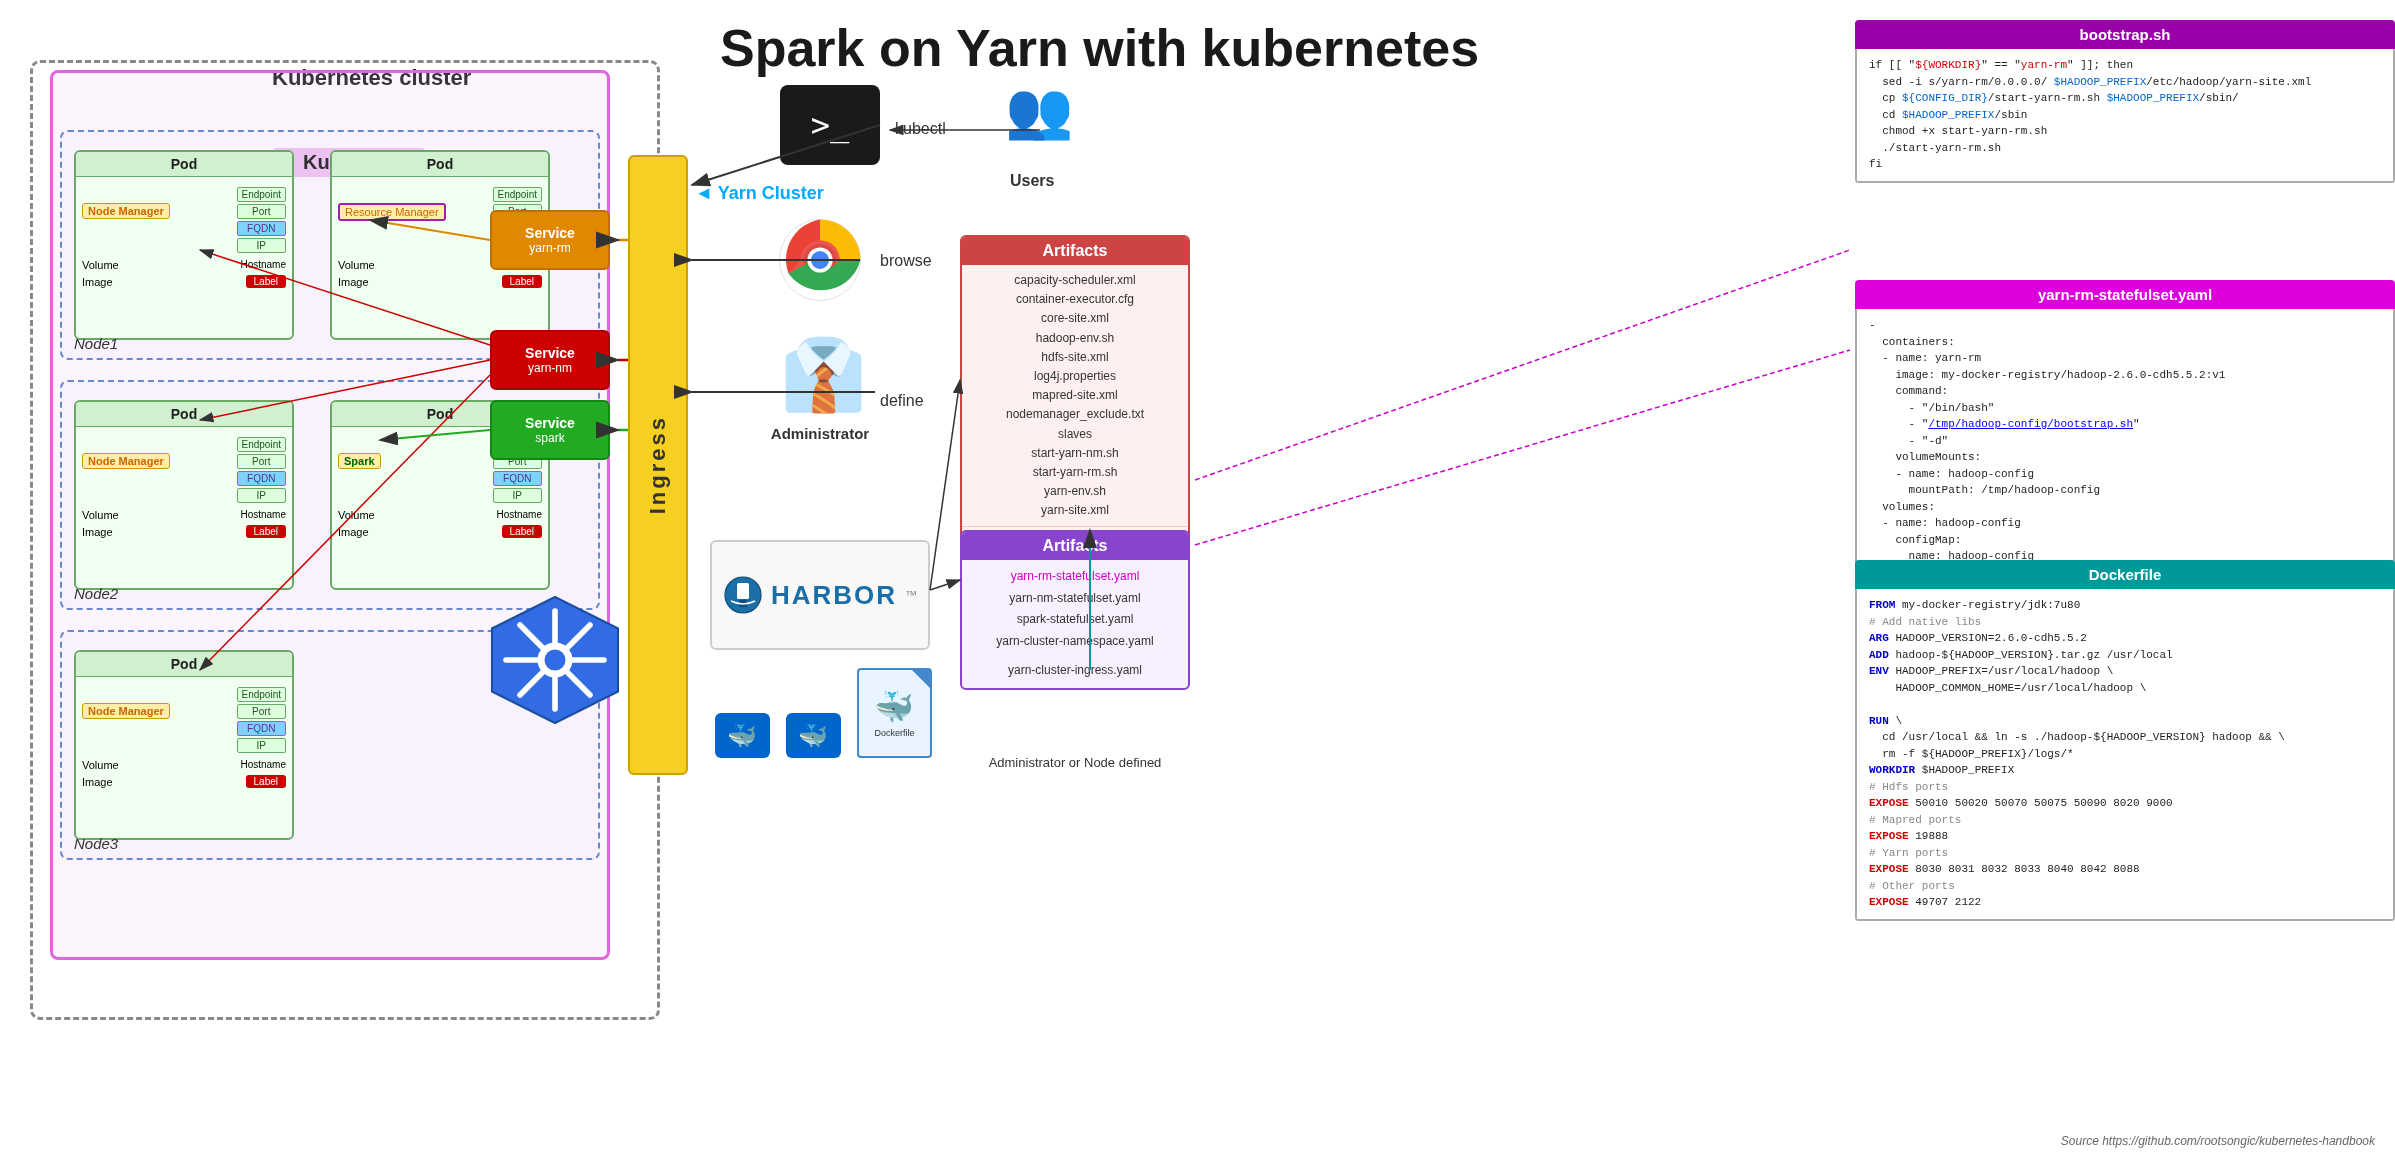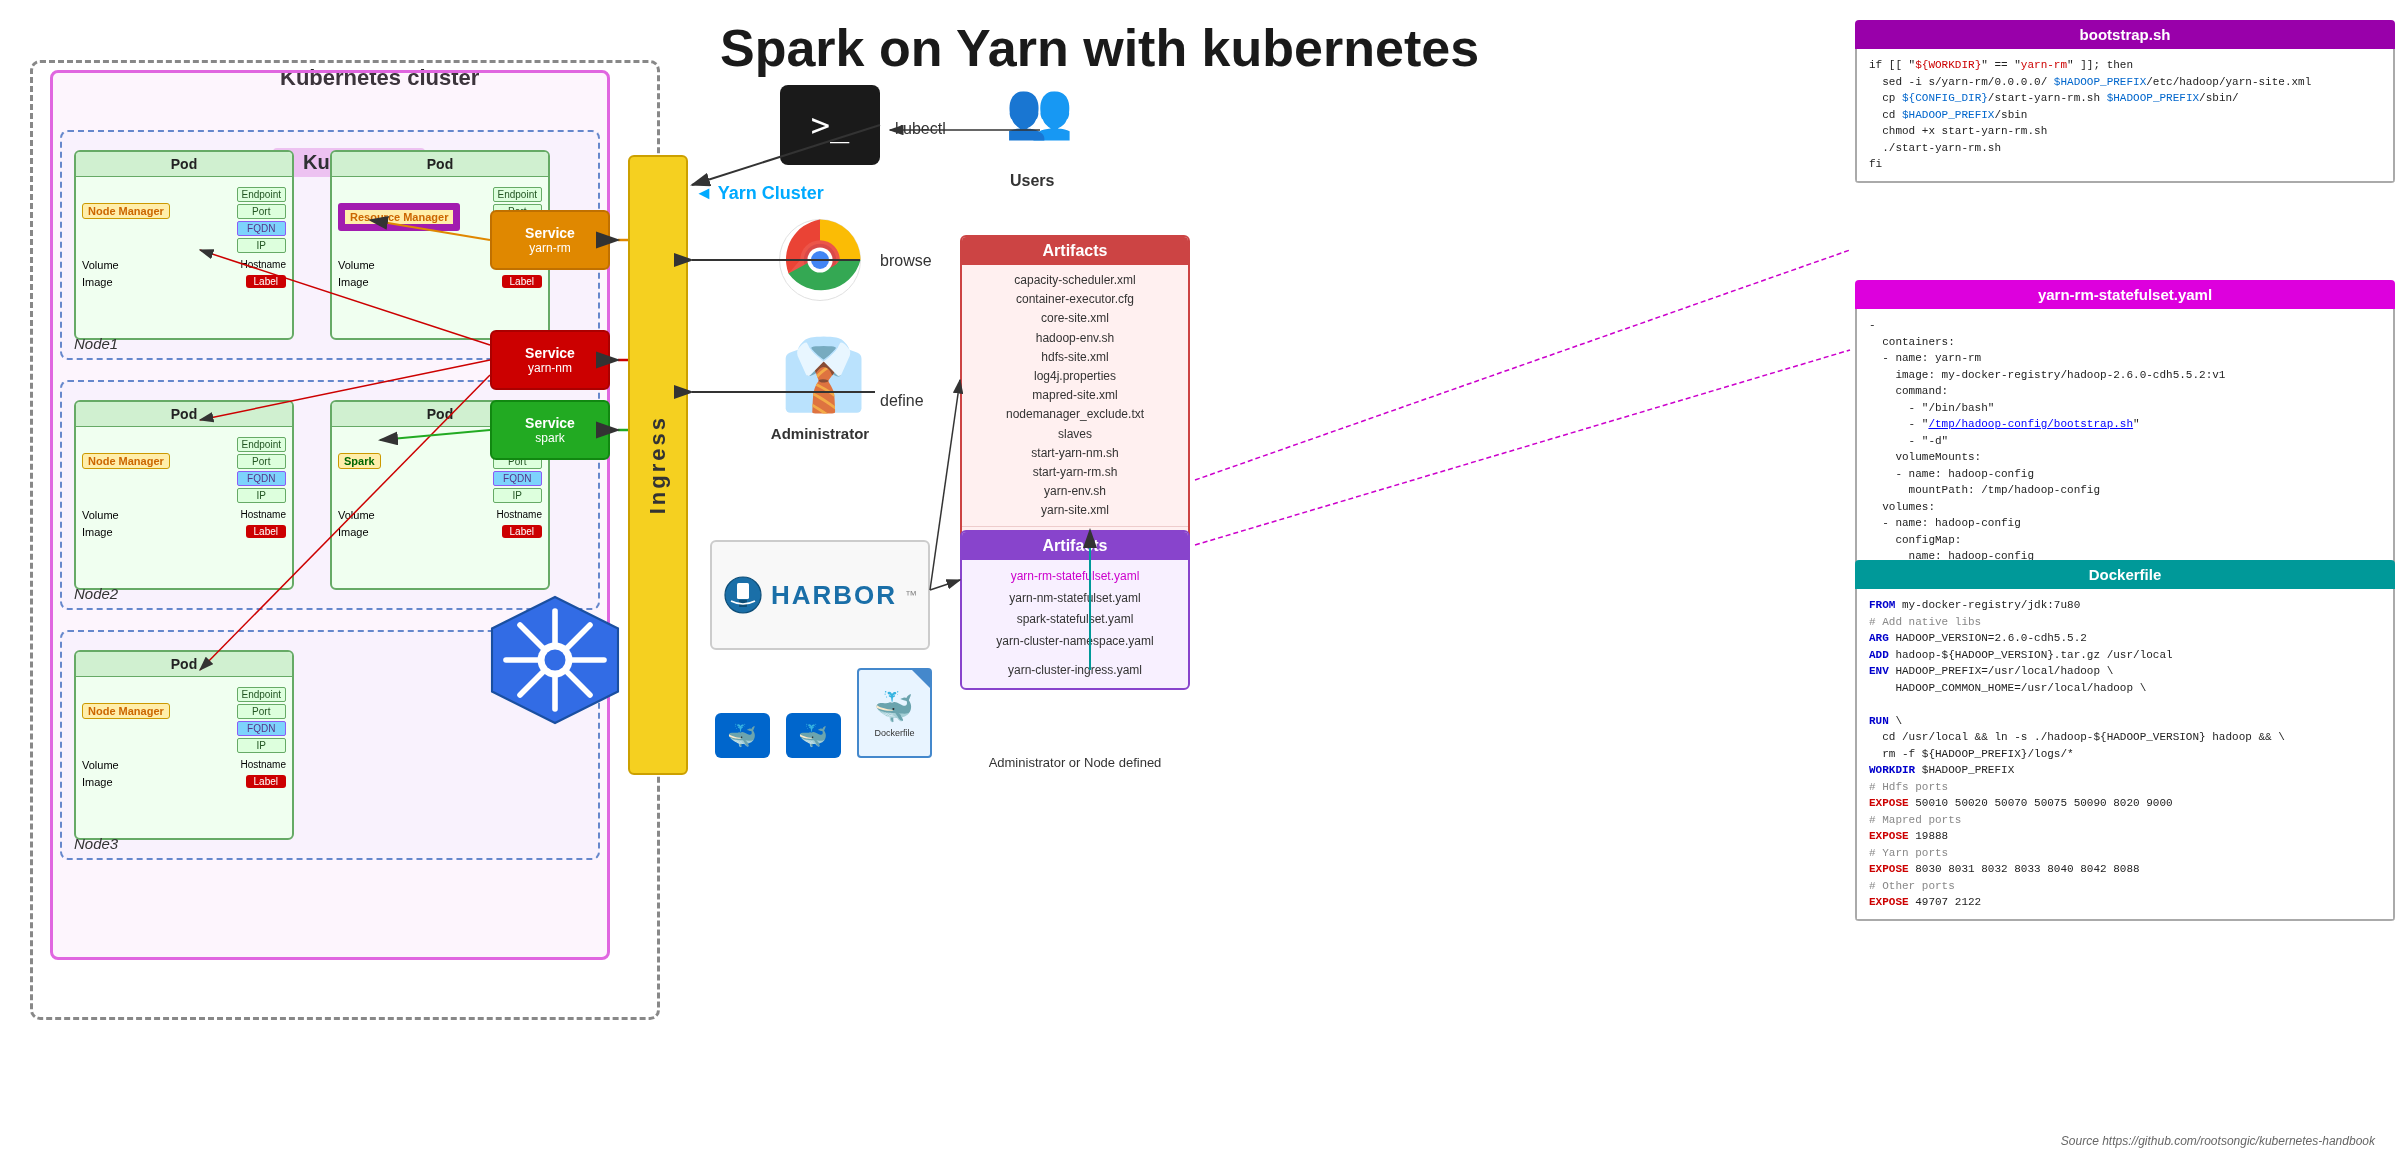--- a/index.html
+++ b/index.html
@@ -28,21 +28,21 @@
       top: 60px;
       left: 30px;
       width: 630px;
       height: 960px;
       border: 3px dashed #888;
       border-radius: 10px;
     }
     .k8s-cluster-label {
       position: absolute;
       top: 65px;
-      left: 280px;
+      left: 272px;
       font-size: 22px;
       color: #222;
       font-weight: bold;
     }
 
     
     .kubedns-box {
       position: absolute;
       top: 70px;
       left: 50px;
@@ -405,21 +405,21 @@
         <span style="background:#cc0000;color:#fff;border-radius:3px;padding:1px 8px;font-size:10px;">Label</span>
       </div>
     </div>
   </div>
 
   <div class="pod-box pod-box-right">
     <div class="pod-title">Pod</div>
     <div class="pod-content">
       <div style="display:flex; padding:4px 6px; gap:6px; align-items:flex-start; margin-top:6px;">
         <div style="display:flex; flex-direction:column; gap:2px; justify-content:center; margin-top:16px;">
-          <span style="background:#ffeeaa;border:7px solid #a21caf;border-radius:3px;padding:1px 5px;font-size:11px;color:#cc6600;font-weight:bold;">Resource Manager</span>
+          <span style="background:#ffeeaa;border:2px solid #a21caf;border-radius:3px;padding:1px 5px;font-size:11px;color:#cc6600;font-weight:normal;">Resource Manager</span>
         </div>
         <div style="display:flex; flex-direction:column; gap:2px; margin-left:auto;">
           <span class="pod-cell-tag">Endpoint</span>
           <span class="pod-cell-tag">Port</span>
           <span class="pod-cell-tag pod-cell-tag-purple">FQDN</span>
           <span class="pod-cell-tag">IP</span>
         </div>
       </div>
       <div style="display:flex; justify-content:space-between; padding:2px 6px; font-size:11px;">
         <span>Volume</span>

